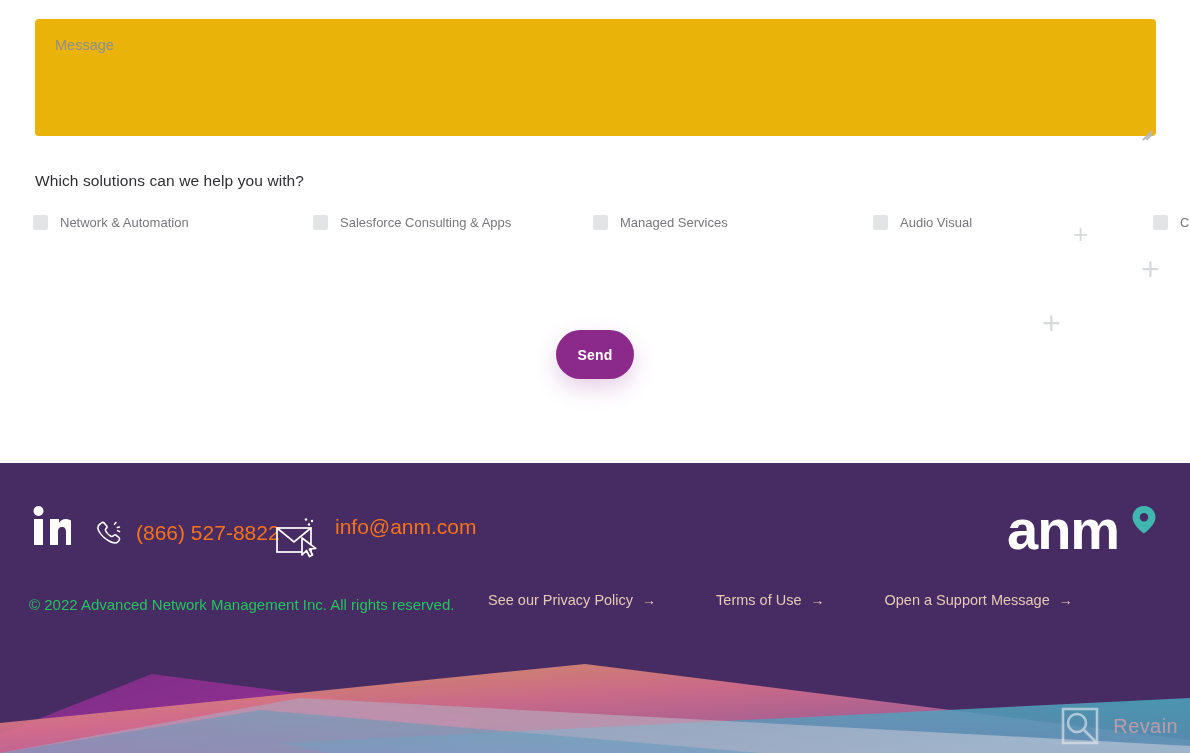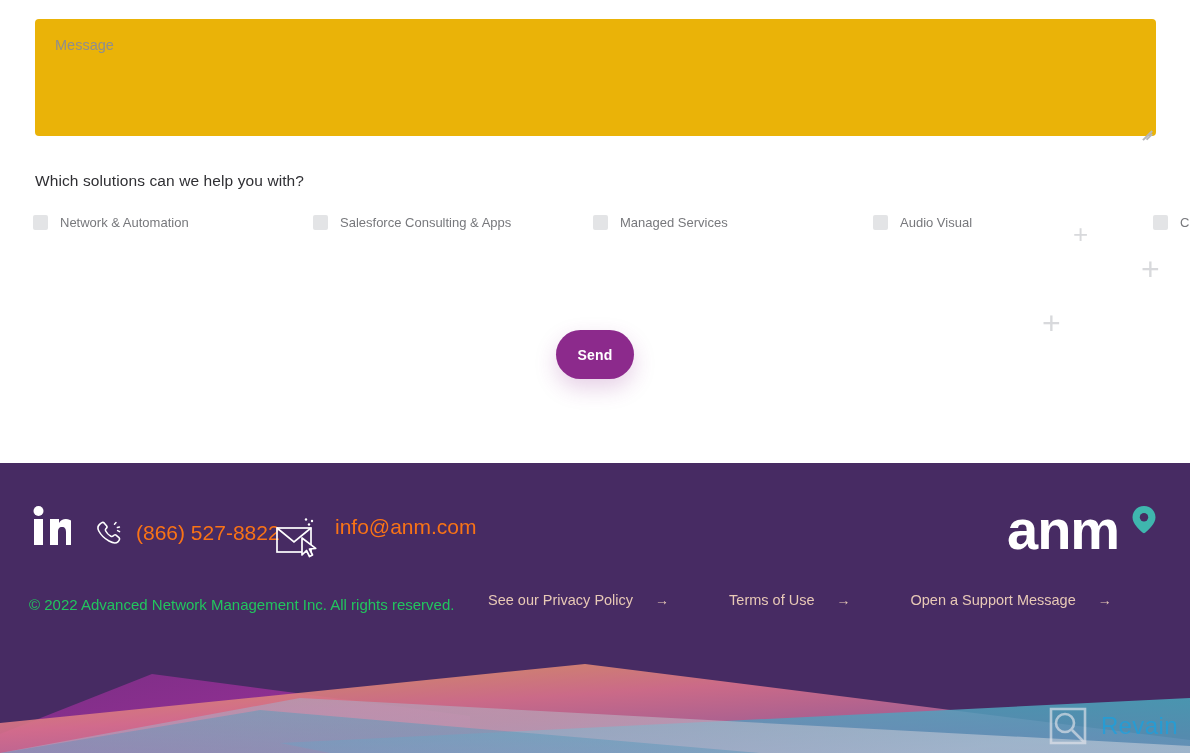--- a/index.html
+++ b/index.html
@@ -202,21 +202,21 @@
     align-items:center;
     gap:60px;
   }
   .footer-link {
     color:#e8c9b6;
     font-size:14.5px;
     text-decoration:none;
     white-space:nowrap;
     display:inline-flex;
     align-items:center;
-    gap:22px;
+    gap:9px;
   }
   .footer-link .arr { font-size:14px; }
 
   .deco-wave {
     position:absolute;
     left:0;
     bottom:0;
     width:1190px;
     height:105px;
   }
@@ -224,22 +224,22 @@
   .revain-mark {
     position:absolute;
     right:12px;
     bottom:6px;
     display:flex;
     align-items:center;
     gap:12px;
     opacity:.62;
   }
   .revain-text {
-    color:#0ea5e9;
-    font-size:24px;
+    color:#fca5a5;
+    font-size:20px;
     letter-spacing:.4px;
   }
 </style>
 </head>
 <body>
 
 <section class="form-section">
 
   <textarea class="message-field" placeholder="Message" style=""></textarea>
 

